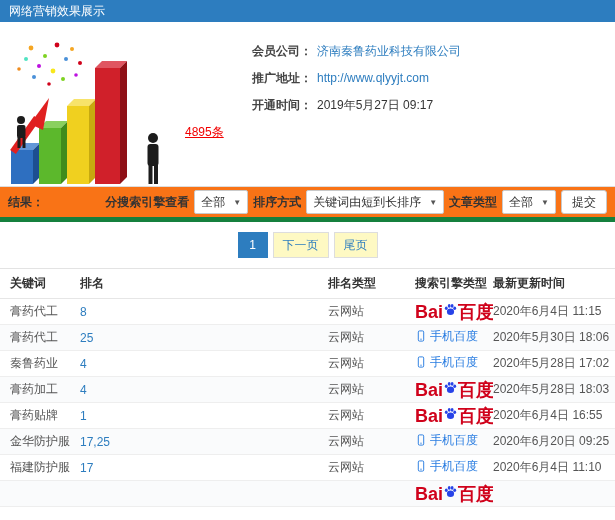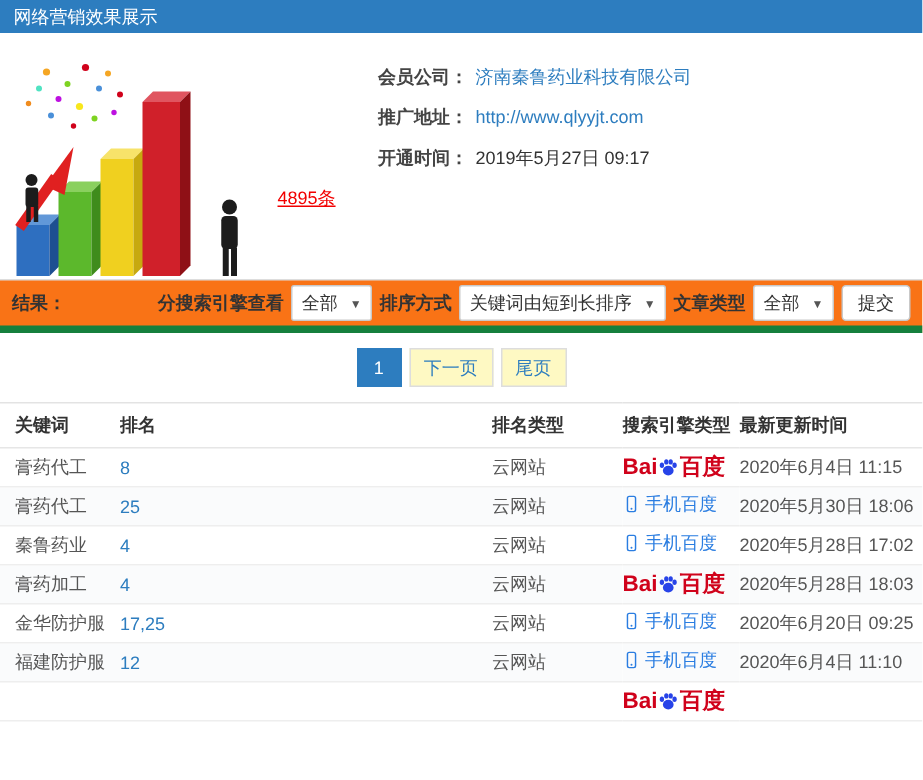--- a/index.html
+++ b/index.html
@@ -40,21 +40,21 @@
   
   table{width:100%;border-collapse:collapse;table-layout:fixed;}
   th,td{padding:0 4px 0 0;text-align:left;overflow:hidden;white-space:nowrap;}
   th:first-child,td:first-child{padding-left:10px;}
   thead th{font-weight:bold;height:29px;border-top:1px solid #e3e3e3;border-bottom:1px solid #e6e6e6;color:#333;}
   tbody td{height:25px;border-bottom:1px solid #eee;color:#555;}
   tbody tr:nth-child(even){background:#fafbfc;}
   .w-kw{width:80px;}.w-rank{width:248px;}.w-type{width:87px;}.w-eng{width:78px;}
   .rank-link{color:#2d7dbf;text-decoration:none;cursor:pointer;}
   
-  .bd-logo{display:inline-flex;align-items:center;font-size:15px;font-weight:bold;line-height:1;}
+  .bd-logo{display:inline-flex;align-items:flex-start;font-size:18px;font-weight:bold;line-height:1;}
   .bd-bai{color:#d0021b;}
   .bd-paw{width:13px;height:13px;fill:#2743e8;margin:0 1px;}
   .bd-cn{color:#d0021b;}
   .mb-logo{display:inline-flex;align-items:center;color:#2a7de1;gap:3px;line-height:1;}
   .mb-phone{width:12px;height:12px;color:#2a7de1;fill:#2a7de1;}
 </style>
 </head>
 <body>
 
 <div class="titlebar">
@@ -245,62 +245,81 @@
               <ellipse cx="8" cy="4.5" rx="2.2" ry="2.8"></ellipse>
               <ellipse cx="12.5" cy="4.5" rx="2.2" ry="2.8"></ellipse>
               <ellipse cx="16.5" cy="8" rx="2.2" ry="2.8"></ellipse>
             </svg>
             <span class="bd-cn">百度</span>
           </span>
 </td>
     <td>2020年5月28日 18:03</td>
   </tr>
       <tr>
-    <td>金华防护服</td>
-    <td><a class="rank-link">17,25</a></td>
-    <td>云网站</td>
-    <td>
-  <span class="mb-logo">
-            <svg class="mb-phone" viewBox="0 0 20 20">
-              <rect x="5.5" y="1.5" width="9" height="17" rx="2" fill="none" stroke="currentColor" stroke-width="1.6"></rect>
-              <circle cx="10" cy="15.3" r="1.1"></circle>
-            </svg>
-            <span>手机百度</span>
-          </span>
-</td>
-    <td>2020年6月20日 09:25</td>
-  </tr>
-      <tr>
-    <td>福建防护服</td>
-    <td><a class="rank-link">12</a></td>
-    <td>云网站</td>
-    <td>
-  <span class="mb-logo">
-            <svg class="mb-phone" viewBox="0 0 20 20">
-              <rect x="5.5" y="1.5" width="9" height="17" rx="2" fill="none" stroke="currentColor" stroke-width="1.6"></rect>
-              <circle cx="10" cy="15.3" r="1.1"></circle>
-            </svg>
-            <span>手机百度</span>
-          </span>
-</td>
-    <td>2020年6月4日 11:10</td>
-  </tr>
-      <tr>
-    <td></td>
-    <td><a class="rank-link"></a></td>
-    <td></td>
+    <td>膏药贴牌</td>
+    <td><a class="rank-link">1</a></td>
+    <td>云网站</td>
     <td>
   <span class="bd-logo">
             <span class="bd-bai">Bai</span>
             <svg class="bd-paw" viewBox="0 0 20 20">
               <ellipse cx="10" cy="13.5" rx="5.5" ry="5"></ellipse>
               <ellipse cx="3.5" cy="8" rx="2.2" ry="2.8"></ellipse>
               <ellipse cx="8" cy="4.5" rx="2.2" ry="2.8"></ellipse>
               <ellipse cx="12.5" cy="4.5" rx="2.2" ry="2.8"></ellipse>
               <ellipse cx="16.5" cy="8" rx="2.2" ry="2.8"></ellipse>
             </svg>
             <span class="bd-cn">百度</span>
           </span>
 </td>
+    <td>2020年6月4日 16:55</td>
+  </tr>
+      <tr>
+    <td>金华防护服</td>
+    <td><a class="rank-link">17,25</a></td>
+    <td>云网站</td>
+    <td>
+  <span class="mb-logo">
+            <svg class="mb-phone" viewBox="0 0 20 20">
+              <rect x="5.5" y="1.5" width="9" height="17" rx="2" fill="none" stroke="currentColor" stroke-width="1.6"></rect>
+              <circle cx="10" cy="15.3" r="1.1"></circle>
+            </svg>
+            <span>手机百度</span>
+          </span>
+</td>
+    <td>2020年6月20日 09:25</td>
+  </tr>
+      <tr>
+    <td>福建防护服</td>
+    <td><a class="rank-link">17</a></td>
+    <td>云网站</td>
+    <td>
+  <span class="mb-logo">
+            <svg class="mb-phone" viewBox="0 0 20 20">
+              <rect x="5.5" y="1.5" width="9" height="17" rx="2" fill="none" stroke="currentColor" stroke-width="1.6"></rect>
+              <circle cx="10" cy="15.3" r="1.1"></circle>
+            </svg>
+            <span>手机百度</span>
+          </span>
+</td>
+    <td>2020年6月4日 11:10</td>
+  </tr>
+      <tr>
+    <td></td>
+    <td><a class="rank-link"></a></td>
+    <td></td>
+    <td>
+  <span class="bd-logo">
+            <span class="bd-bai">Bai</span>
+            <svg class="bd-paw" viewBox="0 0 20 20">
+              <ellipse cx="10" cy="13.5" rx="5.5" ry="5"></ellipse>
+              <ellipse cx="3.5" cy="8" rx="2.2" ry="2.8"></ellipse>
+              <ellipse cx="8" cy="4.5" rx="2.2" ry="2.8"></ellipse>
+              <ellipse cx="12.5" cy="4.5" rx="2.2" ry="2.8"></ellipse>
+              <ellipse cx="16.5" cy="8" rx="2.2" ry="2.8"></ellipse>
+            </svg>
+            <span class="bd-cn">百度</span>
+          </span>
+</td>
     <td></td>
   </tr>
     </tbody>
 </table>
 
 </body></html>

